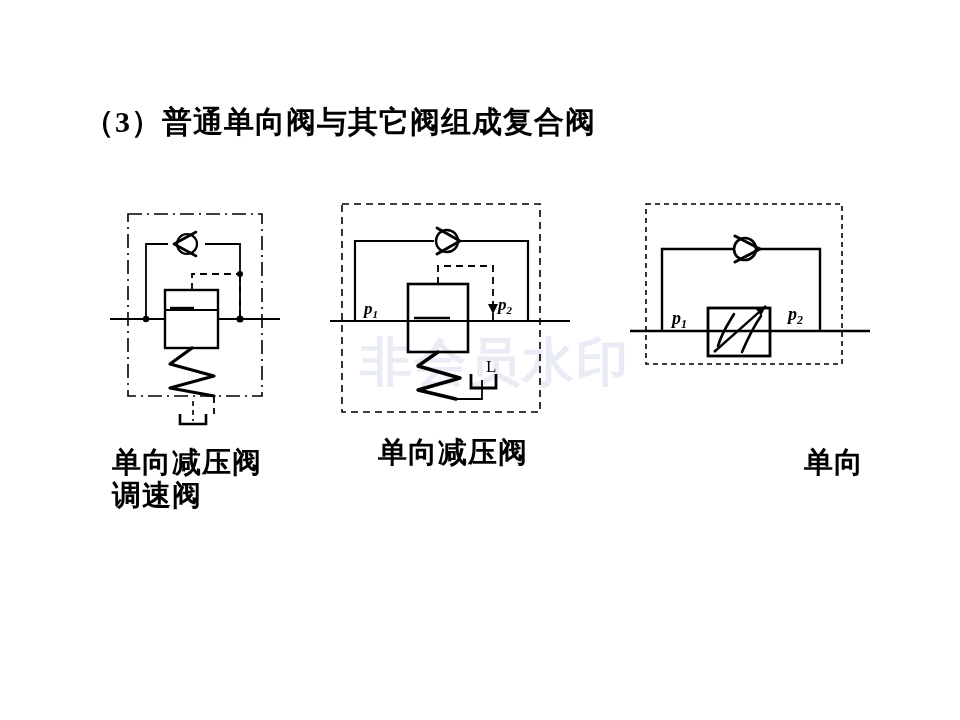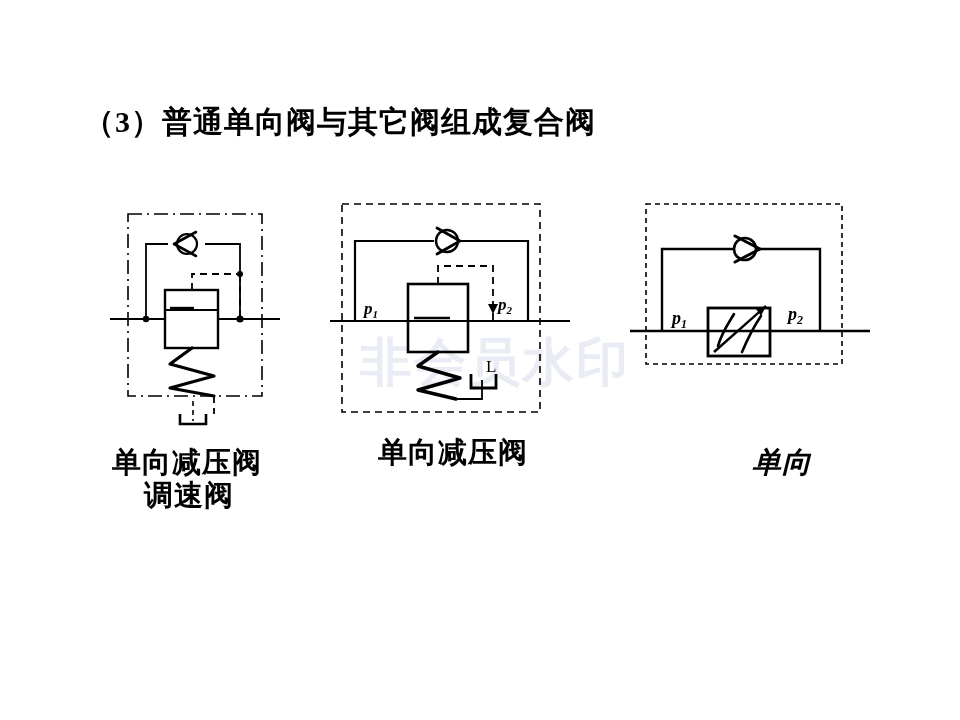--- a/index.html
+++ b/index.html
@@ -67,22 +67,22 @@
   .caption {
     position: absolute;
     font-size: 29px;
     font-weight: 700;
     white-space: nowrap;
     line-height: 1.15;
     letter-spacing: 1px;
   }
   #caption-sequence  { left: 112px; top: 446px; }
   #caption-reducing  { left: 378px; top: 436px; }
-  #caption-throttle  { left: 752px; top: 446px; font-style: italic; }
-  .caption .line2 { display: block; margin-left: 32px; }
+  #caption-throttle  { left: 804px; top: 446px; }
+  .caption .line2 { display: block; }
 </style>
 </head>
 <body>
 
 <div id="slide-title">（3）普通单向阀与其它阀组成复合阀</div>
 
 <div id="watermark">非会员水印</div>
 
 <div id="figure-area">
 

